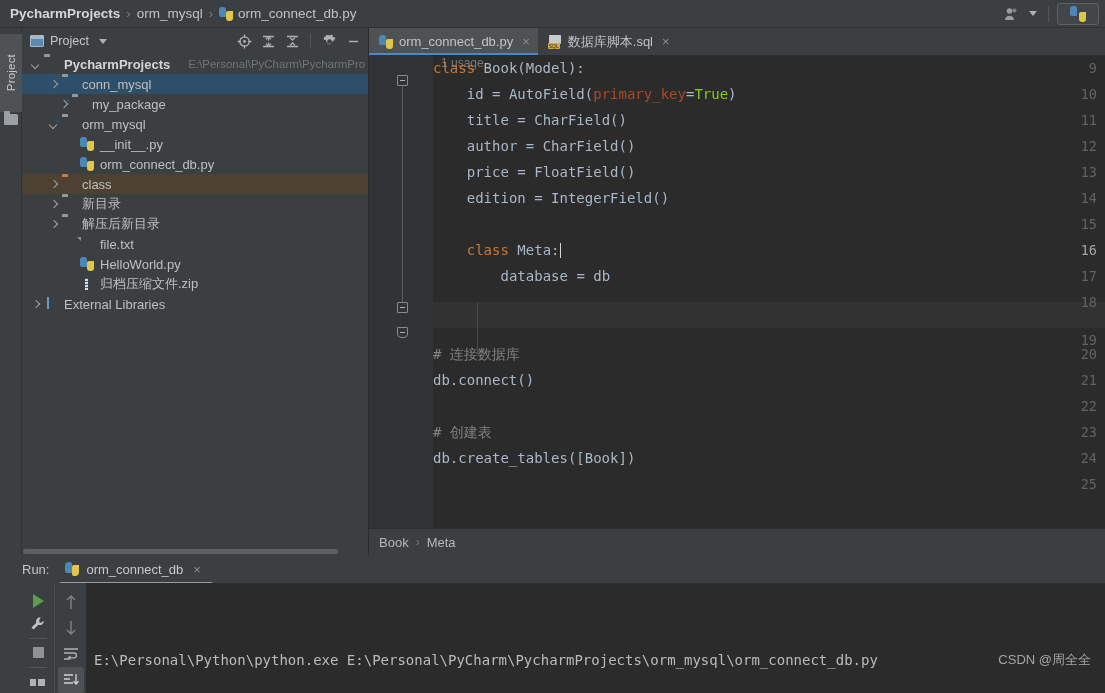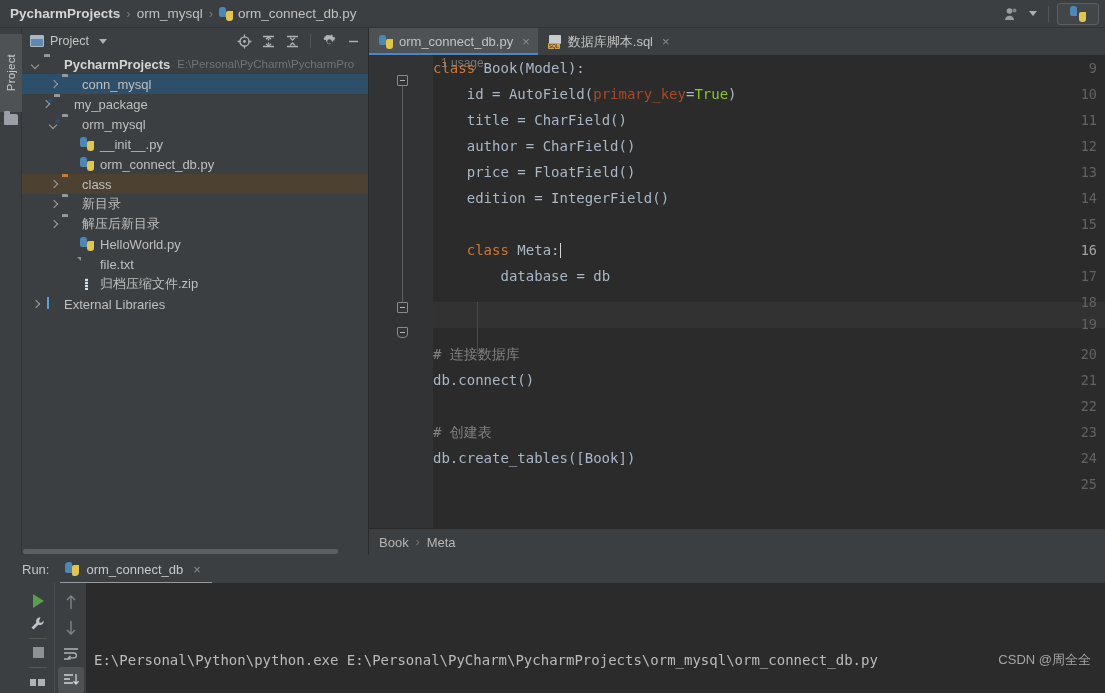--- a/index.html
+++ b/index.html
@@ -96,21 +96,21 @@
     width: 5px; height: 5px; border-right: 1.5px solid #a0a0a0; border-top: 1.5px solid #a0a0a0;
     transform: rotate(45deg);
   }
   .arrow.d::before {
     content: ""; position: absolute; left: 2px; top: 3.5px;
     width: 5px; height: 5px; border-right: 1.5px solid #a0a0a0; border-top: 1.5px solid #a0a0a0;
     transform: rotate(135deg);
   }
   .tlabel { color: #bfbfbf; font-size: 13px; }
   .tlabel.bold { font-weight: bold; color: #d4d4d4; }
-  .tpath { color: #6e7577; font-size: 11.5px; margin-left: 7px; }
+  .tpath { color: #6e7577; font-size: 11.5px; margin-left: 18px; }
   .ticon { width: 15px; height: 14px; margin-right: 5px; flex: 0 0 15px; position: relative; }
 
   
   .fold { width: 15px; height: 11px; background: #93999d; border-radius: 1px 2px 1px 1px; position: relative; margin-top: 1px; }
   .fold::before { content:""; position:absolute; left:0; top:-3px; width:6px; height:3px; background:#93999d; border-radius:1px 1px 0 0;}
   .fold.src::after { content:""; position:absolute; right:2px; top:2px; width:4px; height:4px; background:#2b4f6e; border-radius:50%; }
   .fold.orange { background: #d1793a; }
   .fold.orange::before { background: #d1793a; }
   .fold.plain { background: #93999d; }
 
@@ -305,21 +305,21 @@
           <span class="arrow d"></span>
           <span class="ticon"><span class="fold plain"></span></span>
           <span class="tlabel bold">PycharmProjects</span>
           <span class="tpath">E:\Personal\PyCharm\PycharmPro</span>
         </div>
         <div class="trow sel" style="padding-left: 26px;">
           <span class="arrow r"></span>
           <span class="ticon"><span class="fold src"></span></span>
           <span class="tlabel">conn_mysql</span>
         </div>
-        <div class="trow" style="padding-left: 18px;">
+        <div class="trow" style="padding-left: 36px;">
           <span class="arrow r"></span>
           <span class="ticon"><span class="fold src"></span></span>
           <span class="tlabel">my_package</span>
         </div>
         <div class="trow" style="padding-left: 26px;">
           <span class="arrow d"></span>
           <span class="ticon"><span class="fold src"></span></span>
           <span class="tlabel">orm_mysql</span>
         </div>
         <div class="trow" style="padding-left: 44px;">
@@ -342,27 +342,27 @@
           <span class="ticon"><span class="fold plain"></span></span>
           <span class="tlabel">新目录</span>
         </div>
         <div class="trow" style="padding-left: 26px;">
           <span class="arrow r"></span>
           <span class="ticon"><span class="fold plain"></span></span>
           <span class="tlabel">解压后新目录</span>
         </div>
         <div class="trow" style="padding-left: 44px;">
           <span class="arrow "></span>
+          <span class="ticon"><span class="txticon"></span></span>
+          <span class="tlabel">file.txt</span>
+        </div>
+        <div class="trow" style="padding-left: 44px;">
+          <span class="arrow "></span>
           <span class="ticon"><span class="pyicon"></span></span>
           <span class="tlabel">HelloWorld.py</span>
-        </div>
-        <div class="trow" style="padding-left: 44px;">
-          <span class="arrow "></span>
-          <span class="ticon"><span class="txticon"></span></span>
-          <span class="tlabel">file.txt</span>
         </div>
         <div class="trow" style="padding-left: 44px;">
           <span class="arrow "></span>
           <span class="ticon"><span class="zipicon"></span></span>
           <span class="tlabel">归档压缩文件.zip</span>
         </div>
         <div class="trow" style="padding-left: 8px;">
           <span class="arrow r"></span>
           <span class="ticon"><span class="libicon"></span></span>
           <span class="tlabel">External Libraries</span>
@@ -404,21 +404,21 @@
           <div class="lnum" style="top: 0px;">9</div>
           <div class="lnum" style="top: 26px;">10</div>
           <div class="lnum" style="top: 52px;">11</div>
           <div class="lnum" style="top: 78px;">12</div>
           <div class="lnum" style="top: 104px;">13</div>
           <div class="lnum" style="top: 130px;">14</div>
           <div class="lnum" style="top: 156px;">15</div>
           <div class="lnum cur" style="top: 182px;">16</div>
           <div class="lnum" style="top: 208px;">17</div>
           <div class="lnum" style="top: 234px;">18</div>
-          <div class="lnum" style="top: 256px;">19</div>
+          <div class="lnum" style="top: 272px;">19</div>
           <div class="lnum" style="top: 286px;">20</div>
           <div class="lnum" style="top: 312px;">21</div>
           <div class="lnum" style="top: 338px;">22</div>
           <div class="lnum" style="top: 364px;">23</div>
           <div class="lnum" style="top: 390px;">24</div>
           <div class="lnum" style="top: 416px;">25</div>
         </div>
       <div class="codecol" id="codecol">
           <div class="cline"><span class="kw">class</span><span class="pln"> </span><span class="pln">Book</span><span class="pln">(</span><span class="pln">Model</span><span class="pln">)</span><span class="pln">:</span></div>
           <div class="cline"><span class="pln"> </span><span class="pln"> </span><span class="pln"> </span><span class="pln"> </span><span class="pln">id</span><span class="pln"> </span><span class="pln">=</span><span class="pln"> </span><span class="pln">AutoField</span><span class="pln">(</span><span class="param">primary_key</span><span class="pln">=</span><span class="const">True</span><span class="pln">)</span></div>

